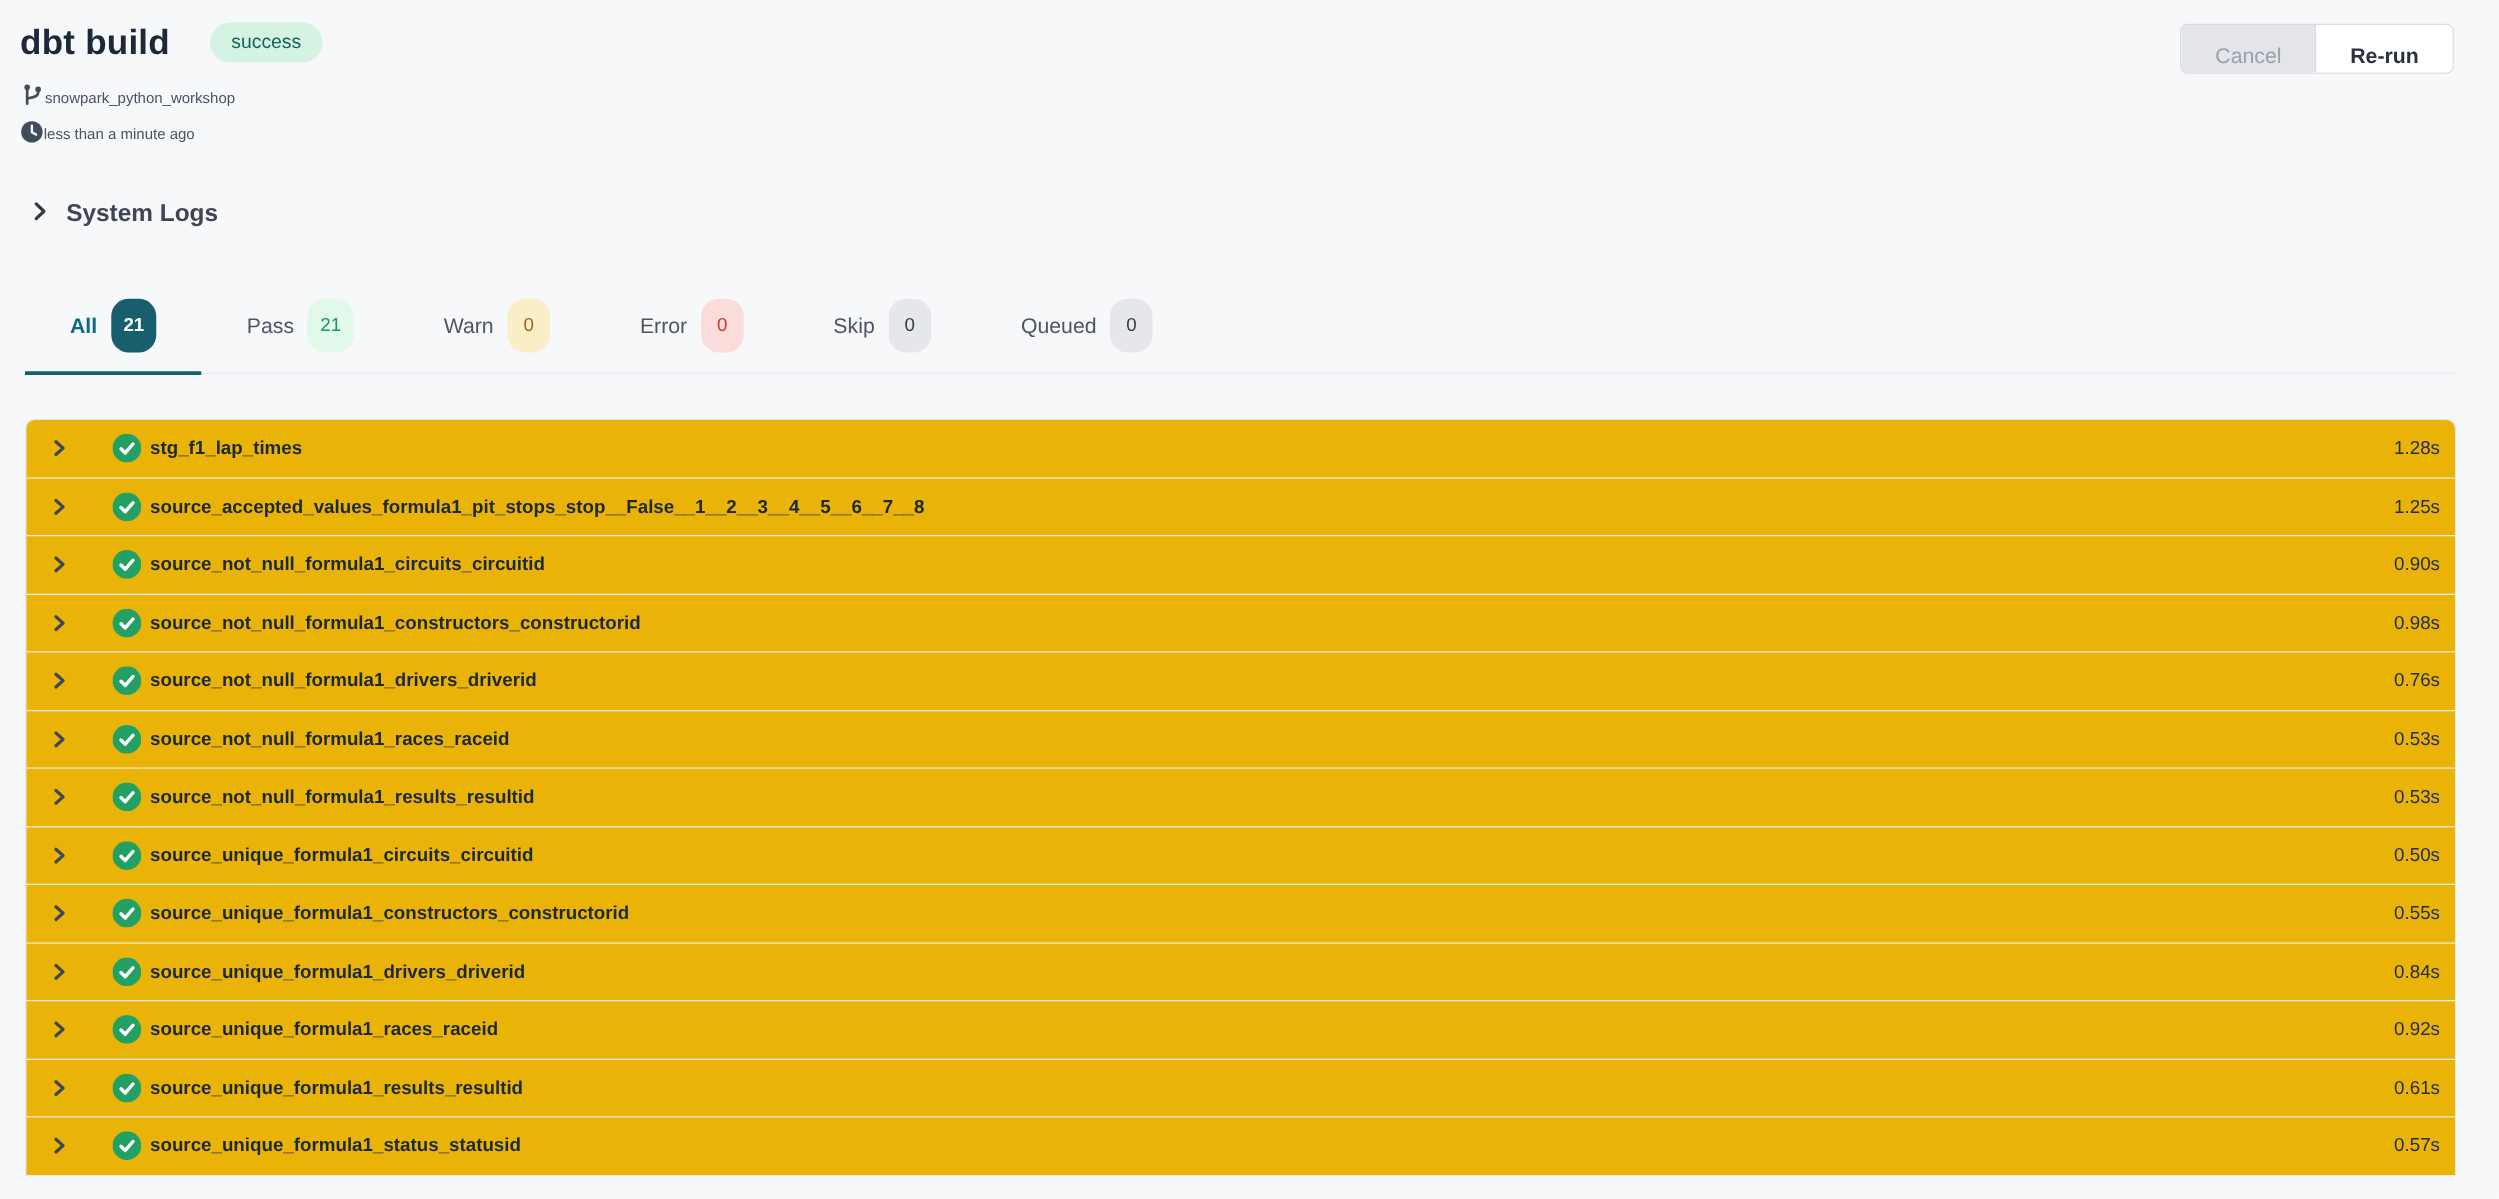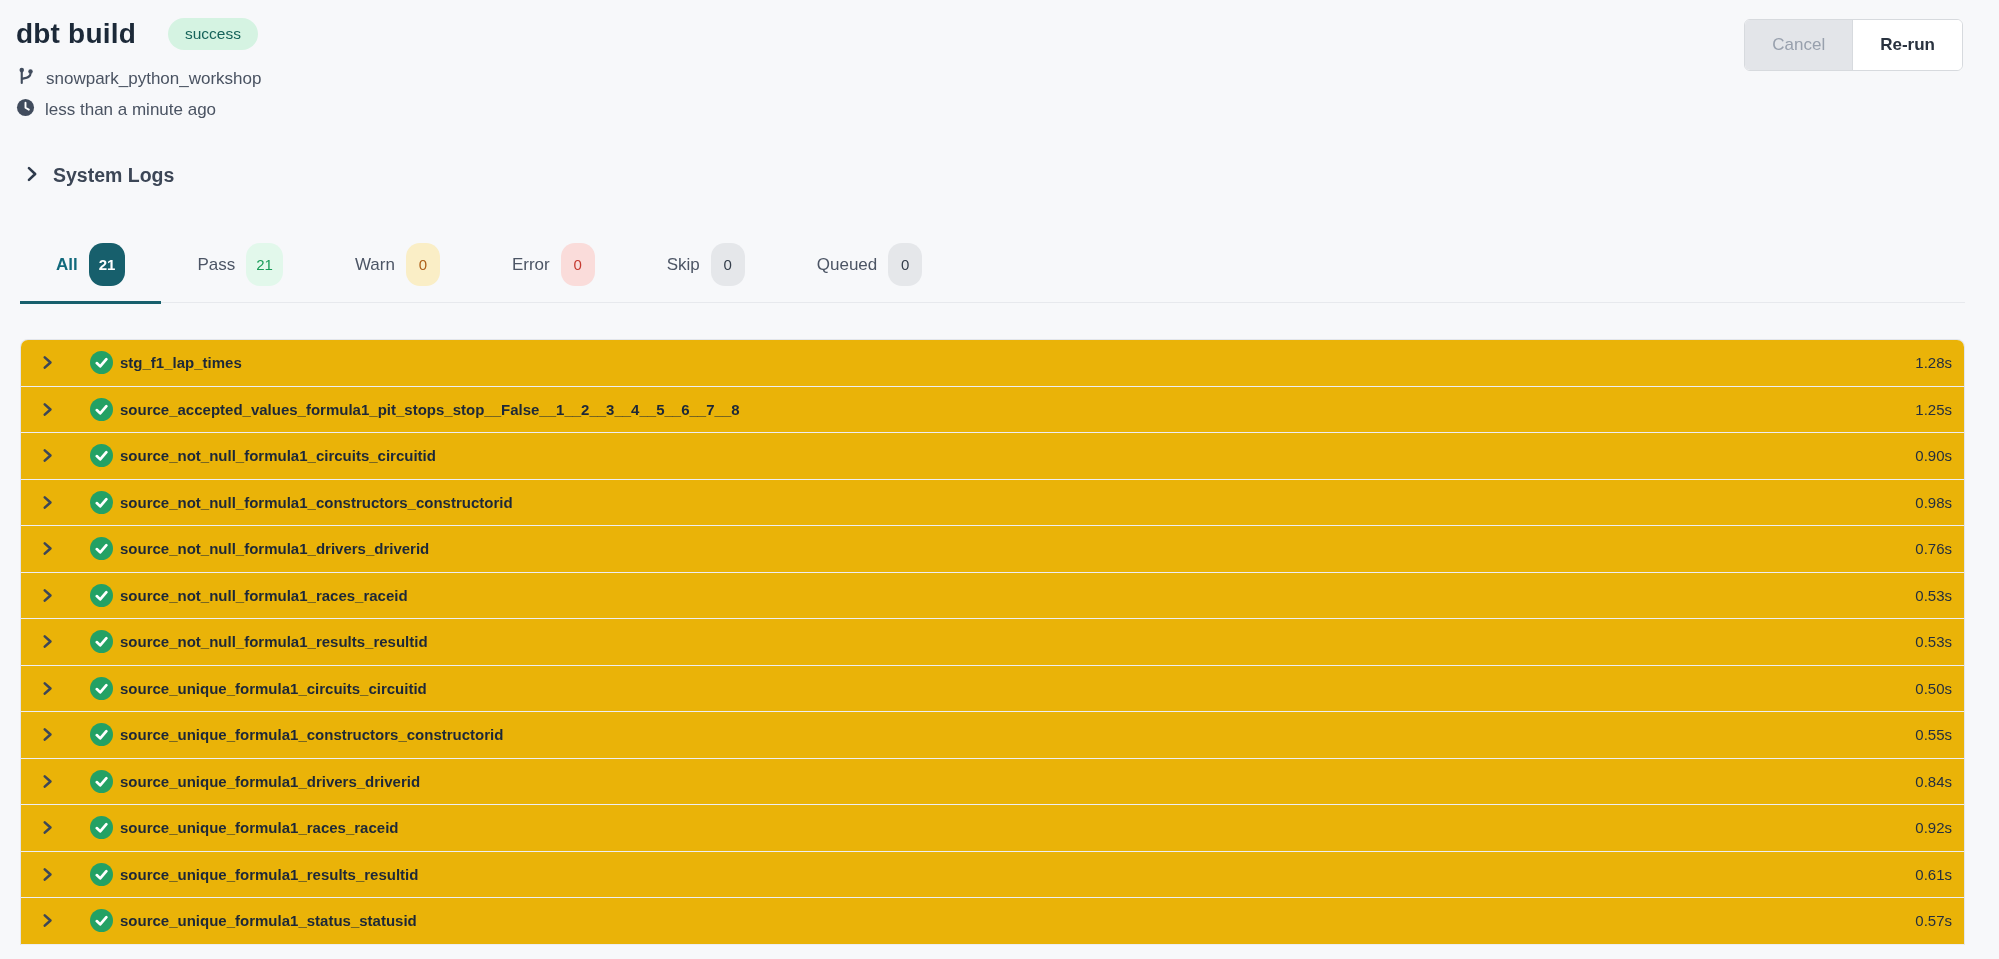--- a/index.html
+++ b/index.html
@@ -15,29 +15,29 @@
   .header { display: flex; justify-content: space-between; align-items: flex-start; padding: 18px 36px 0 16px; }
   .header-left { display: flex; flex-direction: column; }
   .title-row { display: flex; align-items: center; gap: 32px; }
   .page-title { font-size: 28px; font-weight: 700; color: #1c2938; letter-spacing: 0.2px; }
   .status-pill {
     background: #d5f3e2; color: #16635a;
     font-size: 15.5px; font-weight: 500;
     padding: 8px 17px; border-radius: 18px; line-height: 1;
   }
   .meta { margin-top: 16px; display: flex; flex-direction: column; gap: 7px; }
-  .meta-line { display: flex; align-items: center; gap: 10px; font-size: 17px; color: #4a5362; }
+  .meta-line { display: flex; align-items: center; gap: 0; font-size: 12px; color: #4a5362; }
   .meta-line svg { flex: 0 0 auto; }
 
   .btn-group {
     display: flex; border: 1px solid #d7dade; border-radius: 6px; overflow: hidden;
     margin-top: 1px; background: #fff;
   }
   .btn {
-    height: 50px; padding: 0 27px; font-size: 17px;
+    height: 38px; padding: 0 27px; font-size: 17px;
     font-family: inherit; border: none; cursor: pointer; line-height: 50px;
   }
   .btn--cancel { background: #e3e5e9; color: #98a0ad; border-right: 1px solid #d7dade; cursor: default; }
   .btn--rerun  { background: #ffffff; color: #29323f; font-weight: 700; }
 
   
   .system-logs {
     display: flex; align-items: center; gap: 12px;
     margin: 42px 0 0 23px; cursor: pointer;
   }

